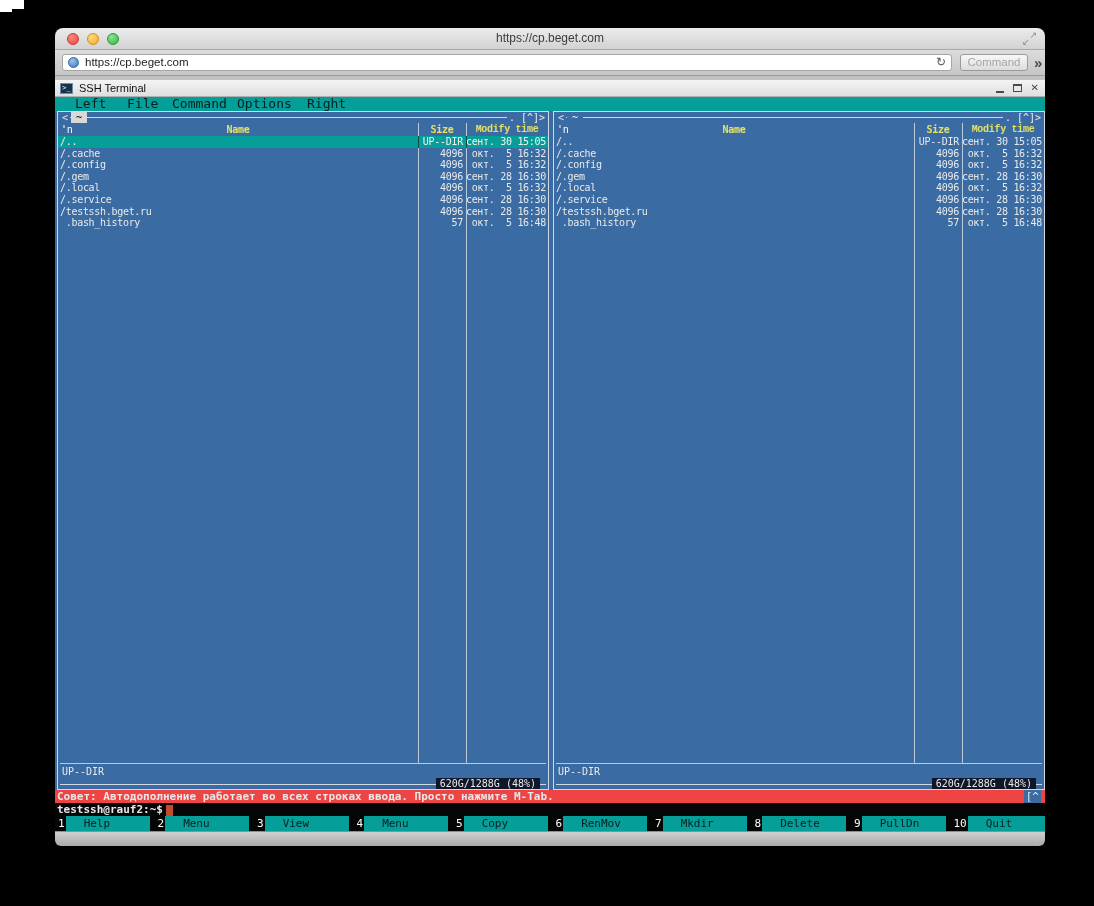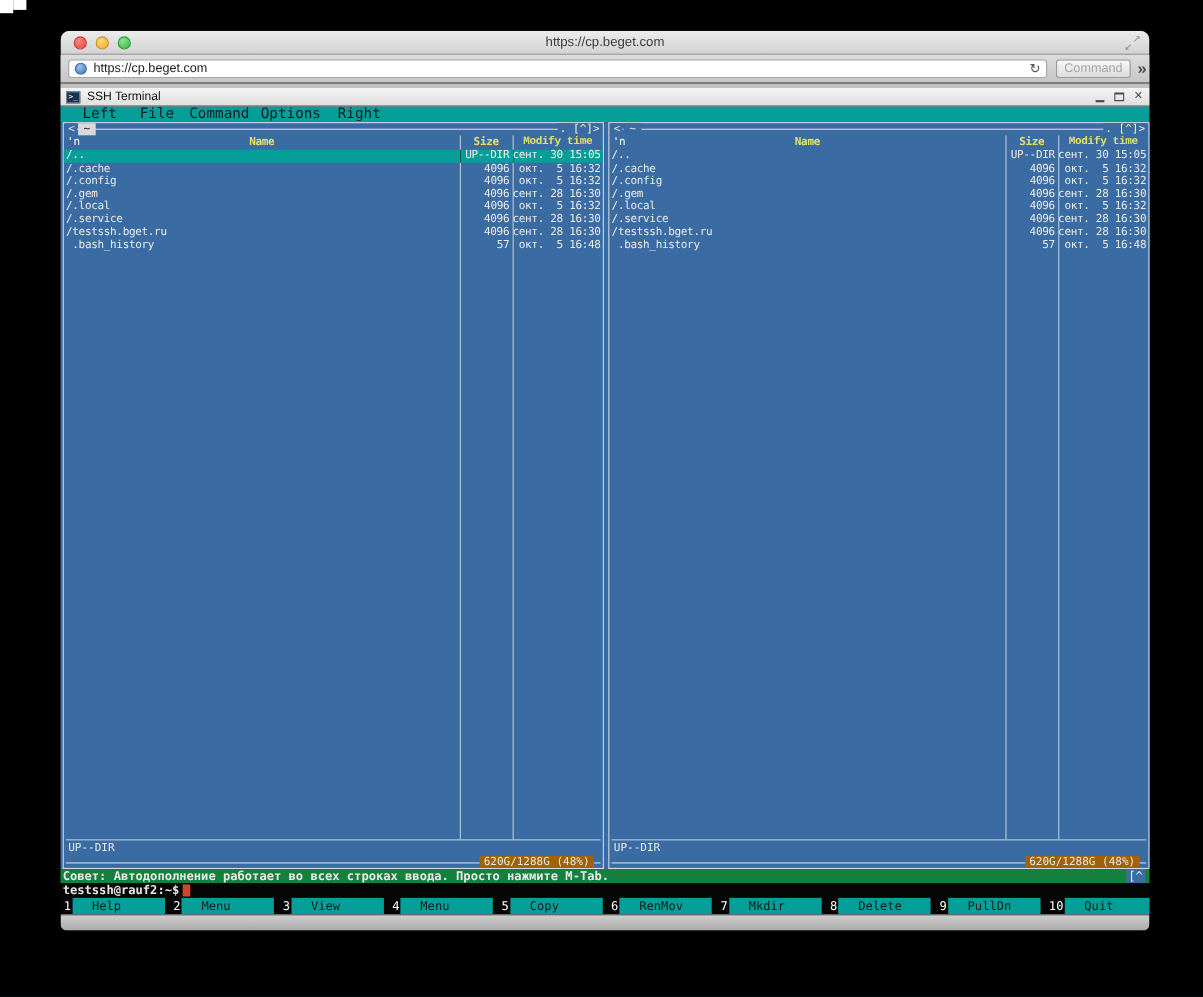--- a/index.html
+++ b/index.html
@@ -84,24 +84,24 @@
   .row.sel{background:#069e98;color:#f2f2f2;}
   .c-name{width:360px;padding-left:2px;overflow:hidden;box-sizing:border-box;}
   .c-size{width:48px;text-align:right;padding-right:3px;box-sizing:border-box;}
   .c-time{flex:1;text-align:right;padding-right:2px;box-sizing:border-box;}
   .row.sel .c-size{box-shadow:inset 1px 0 0 #0b4a46;}
   .row.sel .c-time{box-shadow:inset 1px 0 0 #0b4a46;}
 
   .minisep{position:absolute;left:2px;right:2px;top:651px;border-top:1px solid #b9c9da;}
   .ministatus{position:absolute;left:4px;top:654px;font-size:10px;color:#e9e9e9;}
   .bottomline{position:absolute;left:2px;right:2px;top:672px;border-top:1px solid #cfd9e4;}
-  .free-space{position:absolute;right:8px;top:666px;background:#a16207;padding:0 4px;
+  .free-space{position:absolute;right:8px;top:666px;background:#0f172a;padding:0 4px;
               font-size:10px;color:#e9e9e9;}
 
-  .hintline{position:relative;height:13px;background:#15803d;color:#e8e8e8;
+  .hintline{position:relative;height:13px;background:#ef4444;color:#e8e8e8;
             font-size:11px;font-weight:bold;line-height:13px;padding-left:2px;white-space:pre;box-sizing:border-box;}
   .scrollmark{position:absolute;right:4px;top:0;background:#3a6ca3;padding:0 2px;font-weight:normal;}
   .cmdline{position:relative;height:13px;background:#050505;color:#e8e8e8;
            font-size:11px;font-weight:bold;line-height:13px;padding-left:2px;white-space:pre;box-sizing:border-box;}
   .cursor{display:inline-block;width:7px;height:11px;background:#c6492b;vertical-align:middle;margin-left:3px;}
 
   .fkeybar{display:flex;height:15px;background:#050505;gap:7px;padding-left:2px;font-size:11px;line-height:15px;}
   .fkey{flex:1;display:flex;}
   .fkey .num{color:#fff;padding:0 1px;}
   .fkey .label{flex:1;background:#069e98;color:#062020;padding-left:18px;}

